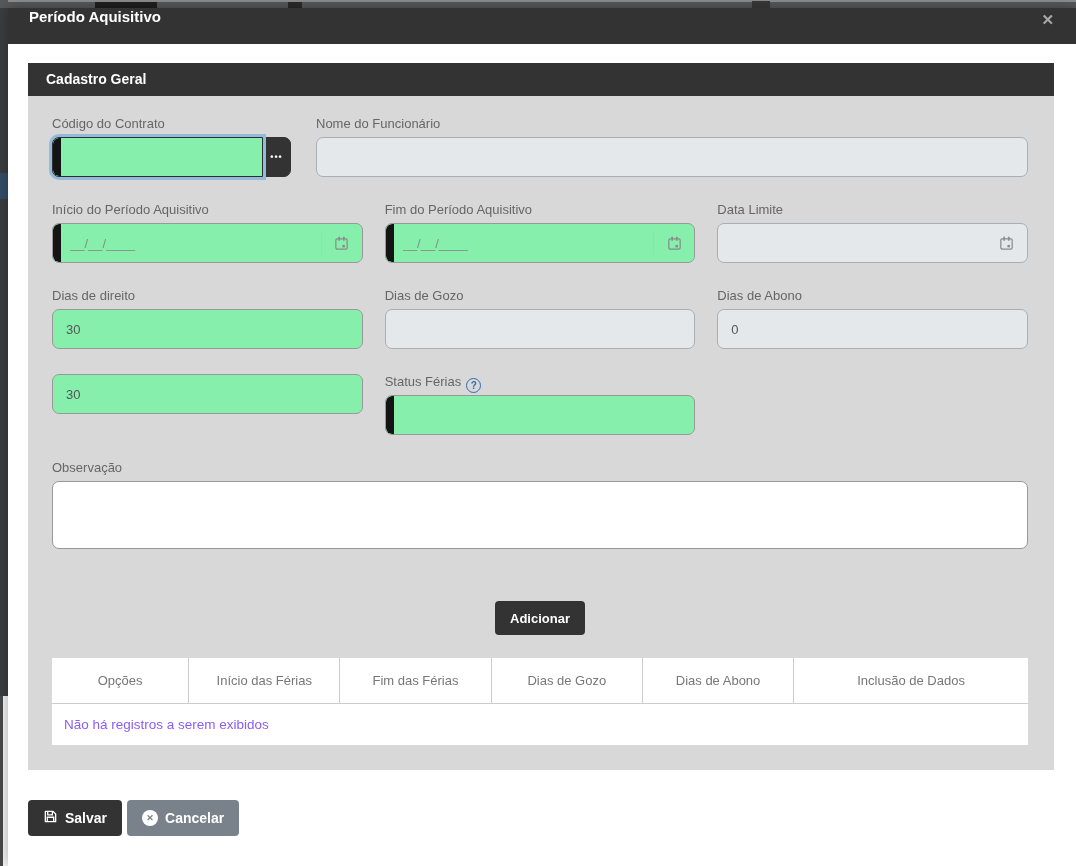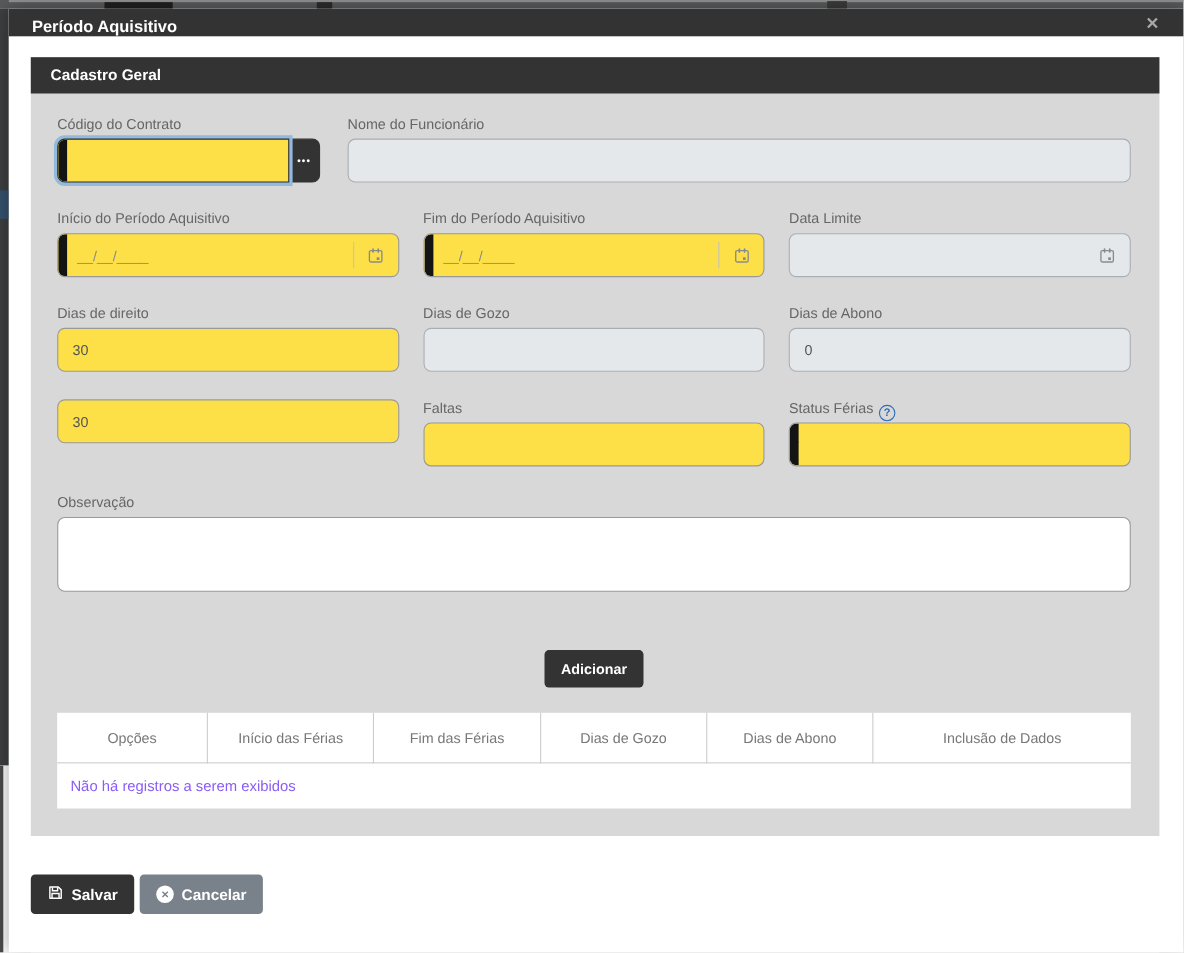--- a/index.html
+++ b/index.html
@@ -20,22 +20,22 @@
   .backdrop-left .bd-accent { position: absolute; top: 165px; left: 0; width: 8px; height: 26px; background: #35506b; }
   .backdrop-left-lower { position: absolute; top: 696px; left: 0; width: 8px; height: 170px; background: #fafafa; border-left: 3px solid #4a4a4a; }
 
   
   .modal {
     position: absolute; left: 8px; top: 8px; width: 1068px; height: 858px;
     background: #ffffff; display: flex; flex-direction: column;
     box-shadow: 0 0 14px rgba(0,0,0,.35);
   }
   .modal-header {
-    height: 25px; background: #333333; color: #ffffff;
-    display: flex; align-items: flex-end; padding: 0 18px 0 21px; flex: 0 0 auto;
+    height: 36px; background: #333333; color: #ffffff;
+    display: flex; align-items: flex-start; padding: 0 18px 0 21px; flex: 0 0 auto;
   }
   .modal-title { font-size: 15px; font-weight: bold; }
   .close-btn {
     margin-left: auto; color: #a9a9a9; font-size: 15px; font-weight: bold;
     cursor: pointer; line-height: 1; padding: 4px;
   }
   .modal-body { flex: 1; padding: 19px 22px 0 20px; display: flex; flex-direction: column; }
 
   
   .panel { background: #d8d8d8; }
@@ -43,21 +43,21 @@
     background: #333333; color: #ffffff; font-size: 14px; font-weight: bold;
     height: 33px; line-height: 33px; padding: 0 18px;
   }
   .form { padding: 20px 26px 0 24px; }
   .frow { display: grid; margin-bottom: 25px; }
   .row-contract { grid-template-columns: 239px 1fr; column-gap: 25px; }
   .row-three { grid-template-columns: 1fr 1fr 1fr; column-gap: 22px; }
   .fld-label { display: block; font-size: 13px; color: #666666; height: 17px; margin-bottom: 4px; white-space: nowrap; }
 
   .ibox {
-    position: relative; height: 40px; background: #fde047;
+    position: relative; height: 40px; background: #86efac;
     border: 1px solid #999999; border-radius: 7px;
     display: flex; align-items: center; overflow: hidden;
   }
   .ibox input {
     border: none; outline: none; background: transparent; flex: 1; min-width: 0;
     height: 100%; padding: 0 10px 0 13px; font-size: 13px; color: #555555;
     font-family: "Liberation Sans", sans-serif;
   }
   .ibox input::placeholder { color: #8a8a8a; opacity: 1; }
   .ibox.required::before {
@@ -248,26 +248,20 @@
             <div class="ibox disabled">
               <input type="text" disabled="" value="0" style="">
             </div>
           </div>
         </div>
 
         <div class="frow row-three">
           <div>
             <div class="ibox">
               <input type="text" value="30" style="">
-            </div>
-          </div>
-          <div>
-            <label class="fld-label">Faltas</label>
-            <div class="ibox">
-              <input type="text" value="" style="">
             </div>
           </div>
           <div>
             <label class="fld-label"><span>Status Férias</span><span class="help-badge">?</span></label>
             <div class="ibox required">
               <span class="sel-caret">▼</span>
             </div>
           </div>
         </div>
 

